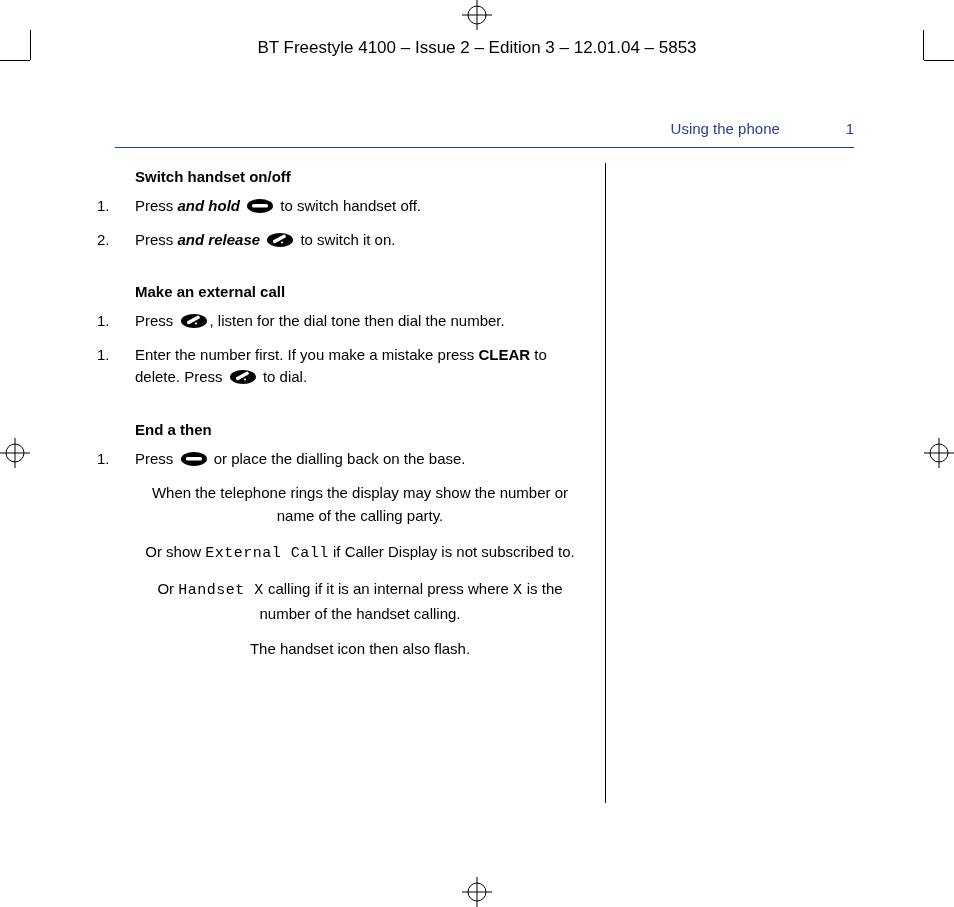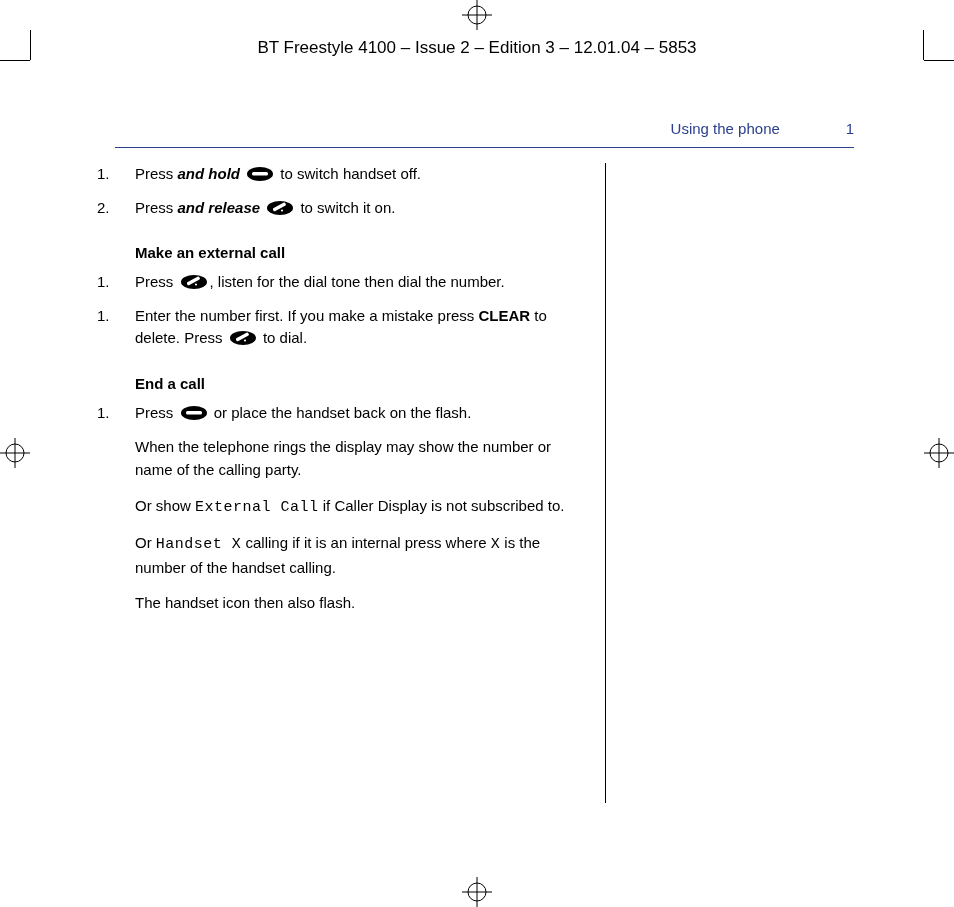--- a/index.html
+++ b/index.html
@@ -70,24 +70,24 @@
   }
   .col-left {
     flex: 0 0 470px;
     padding-right: 20px;
     border-right: 1px solid #000;
   }
   .col-right { flex: 1; }
 
   .idx { position: absolute; left: -18px; top: 0; }
   .step { position: relative; padding-left: 20px; font-size: 15px; line-height: 1.5; margin-bottom: 8px; }
-  .sub-heading { font-weight: 700; font-size: 15px; margin-top: 22px; margin-bottom: 10px; padding-left: 20px; }
+  .sub-heading { font-weight: 700; font-size: 15px; margin-top: 29px; margin-bottom: 10px; padding-left: 20px; }
   .sub-heading.first { margin-top: 5px; }
   .section-title { font-size: 24px; color: #2a3f8f; margin-top: 30px; margin-bottom: 14px; padding-left: 20px; font-weight: 400; }
-  .para { font-size: 15px; line-height: 1.55; padding-left: 20px; margin-bottom: 12px; }
+  .para { font-size: 15px; line-height: 1.55; padding-left: 20px; margin-bottom: 12px; text-align: center; }
 
   .icon {
     display: inline-block;
     vertical-align: -3px;
     margin: 0 2px;
   }
   .lcd { font-family: "Courier New", monospace; letter-spacing: 0.5px; margin-top: 16px; }
 </style>
 </head>
 <body>
@@ -131,20 +131,21 @@
 <div class="page-area">
   <div class="running-head">
     <span>Using the phone</span>
     <span class="page-num">1</span>
   </div>
   <div class="rule"></div>
 
   <div class="columns">
     <div class="col-left">
 
+      <div class="sub-heading first">Switch handset on/off</div>
       <div class="step">
         <span class="idx">1.</span>
         <span>Press </span><b><i>and hold</i></b>
         <span class="icon"><svg width="28" height="16">
               <ellipse cx="14" cy="8" rx="13" ry="7" fill="#000"></ellipse>
               <rect x="6" y="6" width="16" height="3.5" rx="1.5" fill="#fff"></rect>
             </svg></span>
         <span> to switch handset off.</span>
       </div>
       <div class="step">
@@ -170,27 +171,27 @@
 
       <div class="step">
         <span class="idx">1.</span>
         <span>Enter the number first. If you make a mistake press </span><b>CLEAR</b><span> to delete. Press </span><span class="icon"><svg width="28" height="16">
               <ellipse cx="14" cy="8" rx="13" ry="7" fill="#000"></ellipse>
               <rect x="7" y="5" width="14" height="3.5" rx="1.5" fill="#fff" transform="rotate(-28 14 8)"></rect>
               <circle cx="16" cy="10.5" r="1.1" fill="#fff"></circle>
             </svg></span><span> to dial.</span>
       </div>
 
-      <div class="sub-heading">End a call</div>
+      <div class="sub-heading">End a then</div>
       <div class="step">
         <span class="idx">1.</span>
         <span>Press </span><span class="icon"><svg width="28" height="16">
               <ellipse cx="14" cy="8" rx="13" ry="7" fill="#000"></ellipse>
               <rect x="6" y="6" width="16" height="3.5" rx="1.5" fill="#fff"></rect>
-            </svg></span><span> or place the handset back on the flash.</span>
+            </svg></span><span> or place the dialling back on the base.</span>
       </div>
 
       <div class="para">When the telephone rings the display may show the number or name of the calling party.</div>
       <div class="para">
         <span>Or show </span><span class="lcd">External Call</span><span> if Caller Display is not subscribed to.</span>
       </div>
       <div class="para">
         <span>Or </span><span class="lcd">Handset X</span><span> calling if it is an internal press where </span><span class="lcd">X</span><span> is the number of the handset calling.</span>
       </div>
       <div class="para">The handset icon then also flash.</div>

